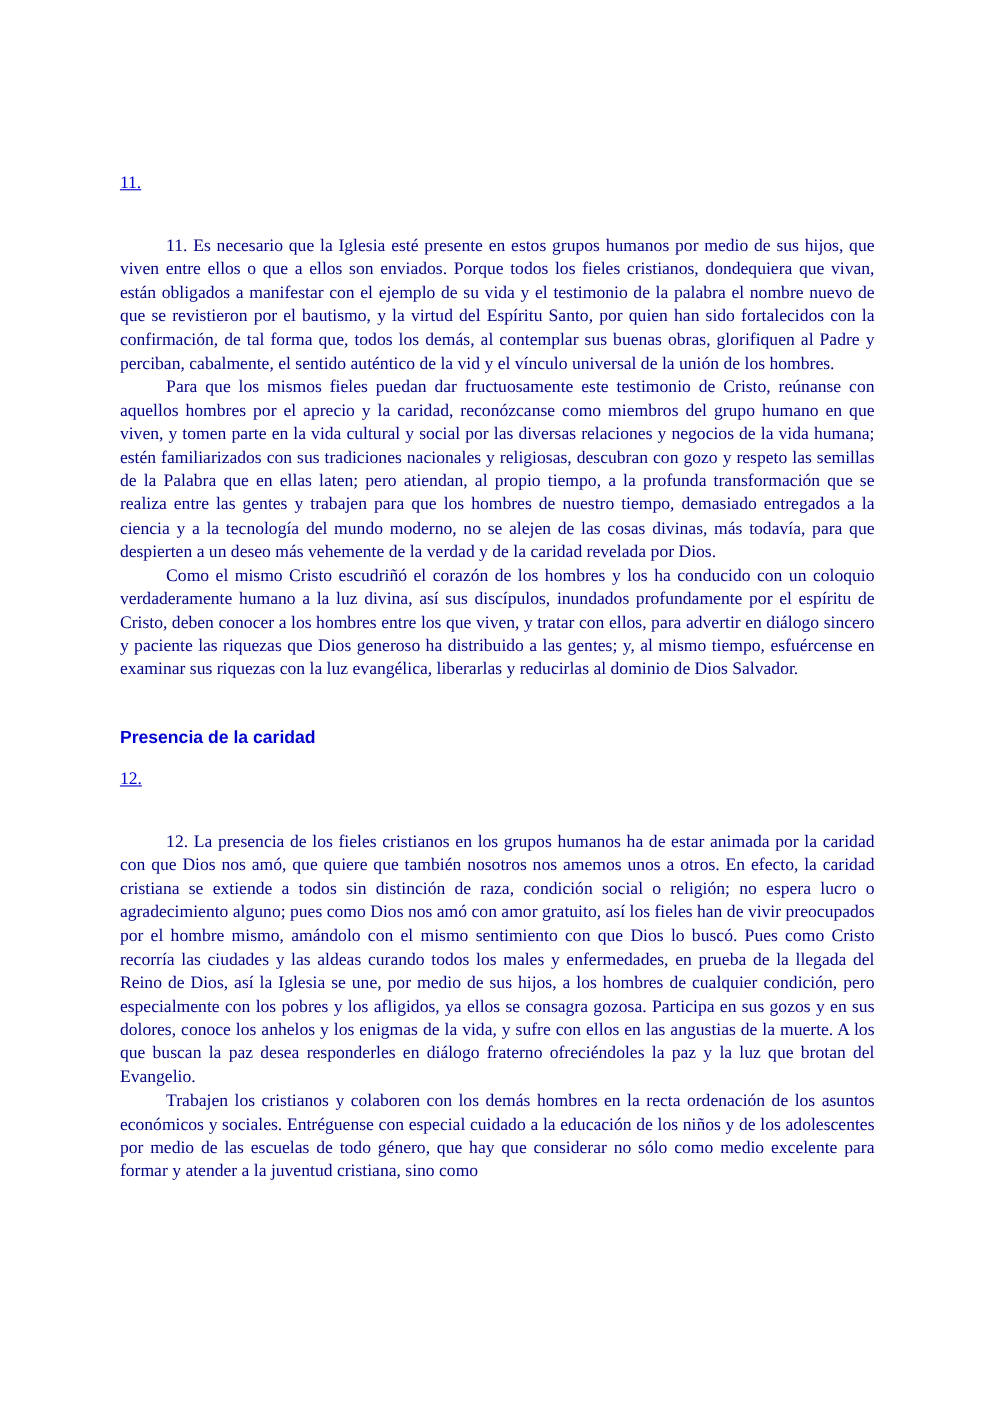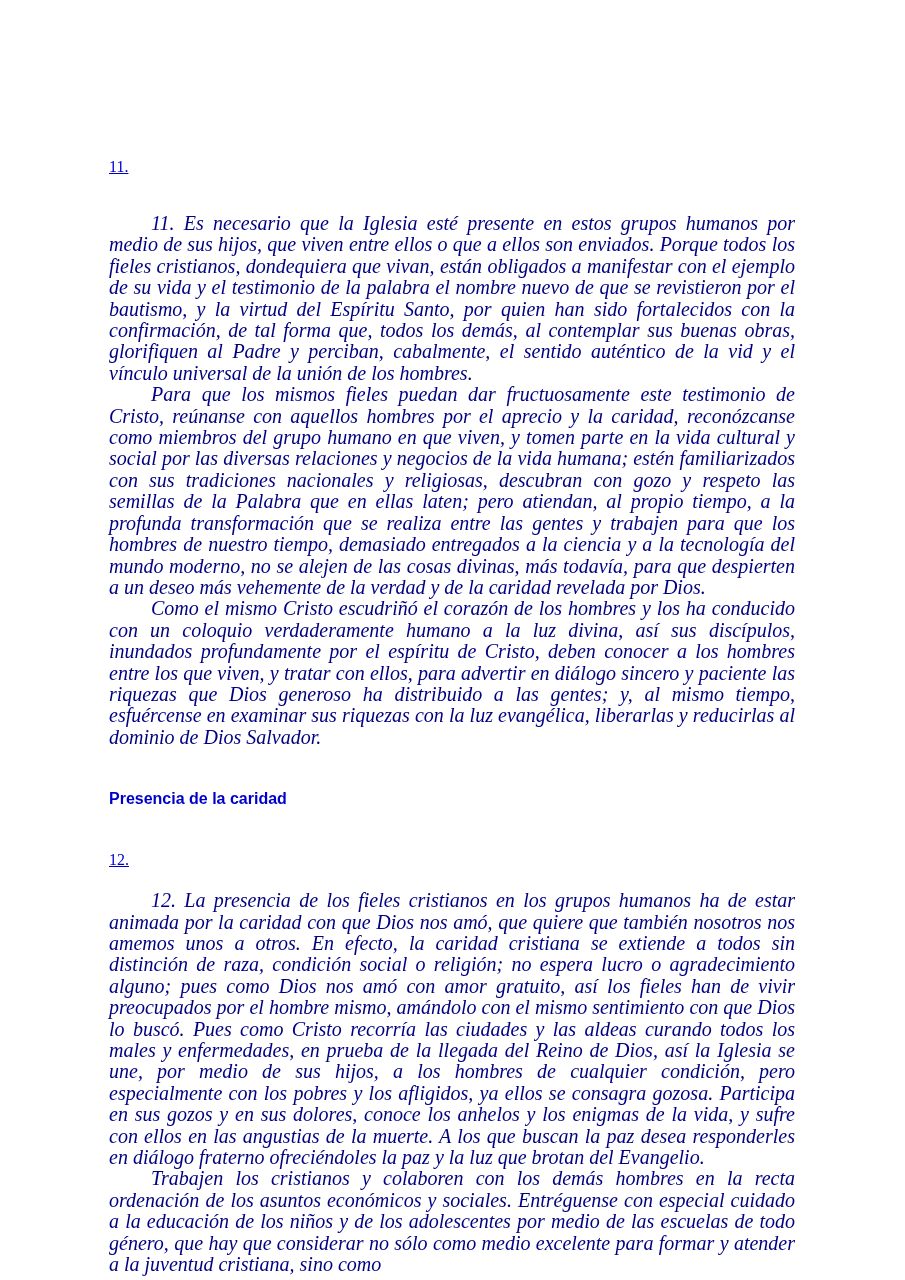--- a/index.html
+++ b/index.html
@@ -28,39 +28,38 @@
   .anchor-link {
     display: inline-block;
     color: var(--link-color);
     text-decoration: underline;
     font-size: 16px;
     line-height: 21px;
     cursor: pointer;
   }
   .anchor-row { margin-bottom: 36px; }
   .body-text {
-    font-size: 20px;
+    font-size: 16px;
     line-height: 21.4px;
     text-align: justify;
     color: var(--text-color);
-    font-style: italic;
   }
   .para {
     text-indent: 42px;
     margin: 0;
   }
   .section-heading {
     font-family: "Liberation Sans", "DejaVu Sans", sans-serif;
     font-weight: bold;
     font-size: 16px;
     color: var(--heading-color);
     margin-top: 42px;
-    margin-bottom: 41px;
+    margin-bottom: 18px;
   }
-  .anchor-row-2 { margin-bottom: 20px; }
+  .anchor-row-2 { margin-bottom: 36px; }
 </style>
 </head>
 <body>
 
 <div class="page">
 
   <div class="anchor-row">
     <a class="anchor-link">11.</a>
   </div>
 

